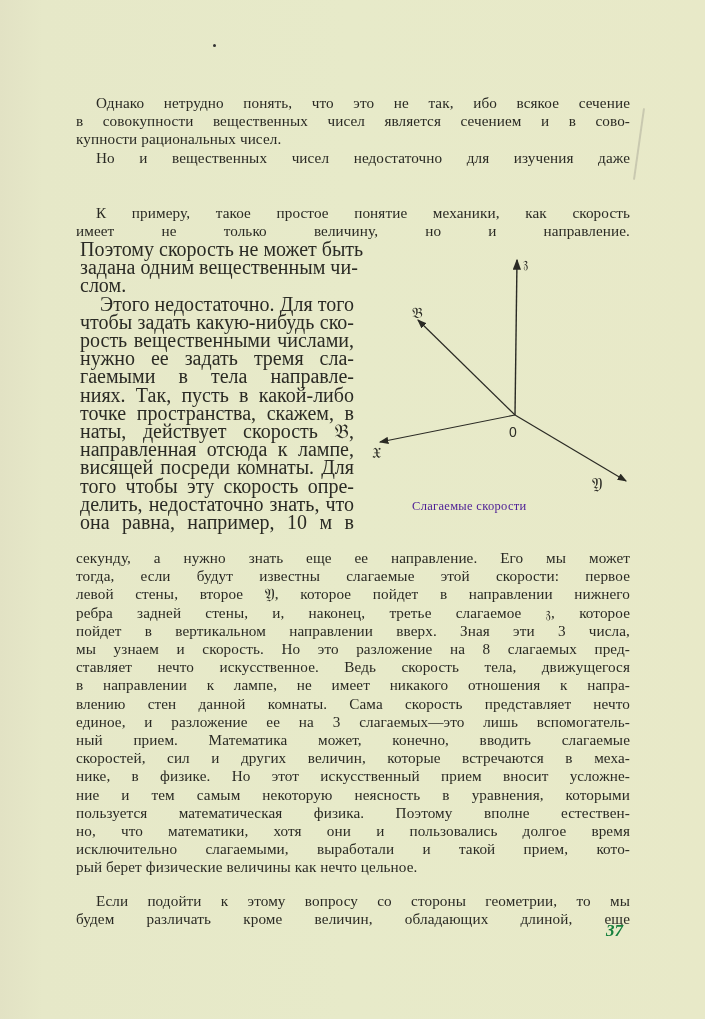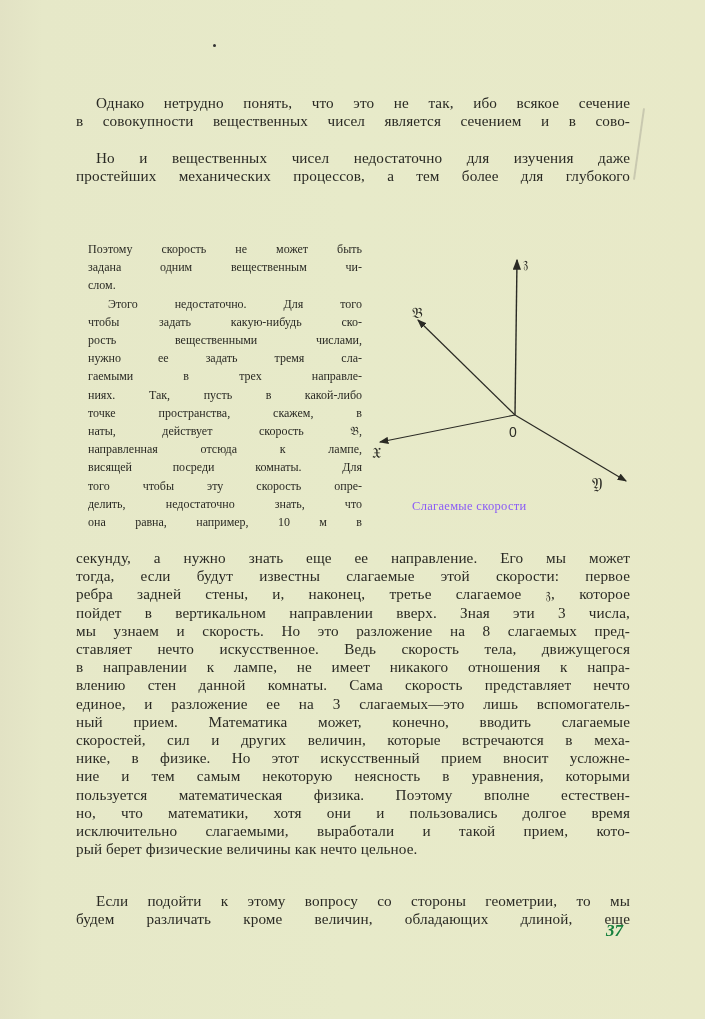--- a/index.html
+++ b/index.html
@@ -10,50 +10,54 @@
     color:#2a2a24;
     position:relative;
   }
   .page { position:absolute; left:0; top:0; width:705px; height:1019px; }
   .dot { position:absolute; left:213px; top:44px; width:3px; height:3px; background:#333; border-radius:50%; }
   .pencil { position:absolute; left:638px; top:108px; width:2px; height:72px; background:#c9c9b0; transform:rotate(8deg); }
   .text { position:absolute; left:76px; width:554px; font-size:15.2px; line-height:18.2px; text-align:justify; letter-spacing:0.1px; }
   .line { display:block; white-space:nowrap; text-align-last:justify; text-align:justify; }
   .line.last { text-align-last:left; }
   .indent { text-indent:20px; }
-  .narrow { position:absolute; left:88px; width:274px; font-size:12px; line-height:18.2px; }
+  .narrow { position:absolute; left:80px; width:274px; font-size:20px; line-height:18.2px; }
   .figure { position:absolute; left:370px; top:245px; width:260px; height:280px; }
-  .caption { position:absolute; left:412px; top:499px; font-size:12.5px; color:#8b5cf6; letter-spacing:0.3px; }
+  .caption { position:absolute; left:412px; top:499px; font-size:12.5px; color:#4c1d95; letter-spacing:0.3px; }
   .pagenum { position:absolute; left:606px; top:921px; font-size:17px; font-style:italic; font-weight:bold; color:#15803d; }
 </style>
 </head>
 <body>
 
 <div class="page">
   <div class="dot"></div>
   <div class="pencil"></div>
 
   <div class="text" style="top:94px;">
     <span class="line indent">Однако нетрудно понять, что это не так, ибо всякое сечение</span>
     <span class="line">в совокупности вещественных чисел является сечением и в сово-</span>
+    <span class="line last">купности рациональных чисел.</span>
   </div>
   <div class="text" style="top:149px;">
     <span class="line indent">Но и вещественных чисел недостаточно для изучения даже</span>
-    <span class="line">простейших механических процессов, а тем более для глубокого</span>
+  </div>
+  <div class="text" style="top:204px;">
+    <span class="line indent">К примеру, такое простое понятие механики, как скорость</span>
+    <span class="line">имеет не только величину, но и направление.</span>
   </div>
 
   <div class="narrow" style="top:240px;">
     <span class="line">Поэтому скорость не может быть</span>
     <span class="line">задана одним вещественным чи-</span>
     <span class="line last">слом.</span>
     <span class="line indent">Этого недостаточно. Для того</span>
     <span class="line">чтобы задать какую-нибудь ско-</span>
     <span class="line">рость вещественными числами,</span>
     <span class="line">нужно ее задать тремя сла-</span>
-    <span class="line">гаемыми в трех направле-</span>
+    <span class="line">гаемыми в тела направле-</span>
     <span class="line">ниях. Так, пусть в какой-либо</span>
     <span class="line">точке пространства, скажем, в</span>
     <span class="line">наты, действует скорость 𝔅,</span>
     <span class="line">направленная отсюда к лампе,</span>
     <span class="line">висящей посреди комнаты. Для</span>
     <span class="line">того чтобы эту скорость опре-</span>
     <span class="line">делить, недостаточно знать, что</span>
     <span class="line">она равна, например, 10 м в</span>
   </div>
 
@@ -71,20 +75,21 @@
     <text x="412" y="318" font-size="15" font-family="DejaVu Serif, serif" fill="#2a2a24">𝔅</text>
     <text x="372" y="458" font-size="15" font-family="DejaVu Serif, serif" fill="#2a2a24">𝔛</text>
     <text x="592" y="489" font-size="16" font-family="DejaVu Serif, serif" fill="#2a2a24">𝔜</text>
     <text x="509" y="437" font-size="14" font-family="Liberation Sans, sans-serif" fill="#2a2a24">0</text>
   </svg>
   <div class="caption">Слагаемые скорости</div>
 
   <div class="text" style="top:549px;">
     <span class="line">секунду, а нужно знать еще ее направление. Его мы может</span>
     <span class="line">тогда, если будут известны слагаемые этой скорости: первое</span>
+    <span class="line">левой стены, второе 𝔜, которое пойдет в направлении нижнего</span>
     <span class="line">ребра задней стены, и, наконец, третье слагаемое 𝔷, которое</span>
     <span class="line">пойдет в вертикальном направлении вверх. Зная эти 3 числа,</span>
     <span class="line">мы узнаем и скорость. Но это разложение на 8 слагаемых пред-</span>
     <span class="line">ставляет нечто искусственное. Ведь скорость тела, движущегося</span>
     <span class="line">в направлении к лампе, не имеет никакого отношения к напра-</span>
     <span class="line">влению стен данной комнаты. Сама скорость представляет нечто</span>
     <span class="line">единое, и разложение ее на 3 слагаемых—это лишь вспомогатель-</span>
     <span class="line">ный прием. Математика может, конечно, вводить слагаемые</span>
     <span class="line">скоростей, сил и других величин, которые встречаются в меха-</span>
     <span class="line">нике, в физике. Но этот искусственный прием вносит усложне-</span>

